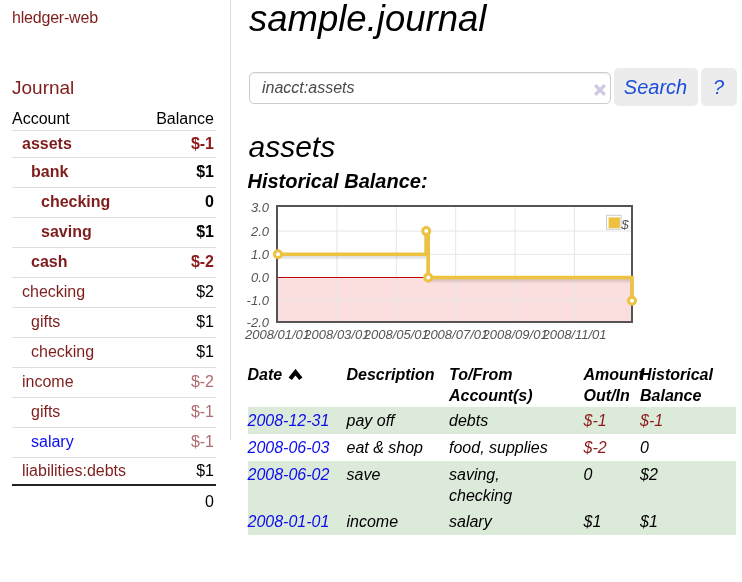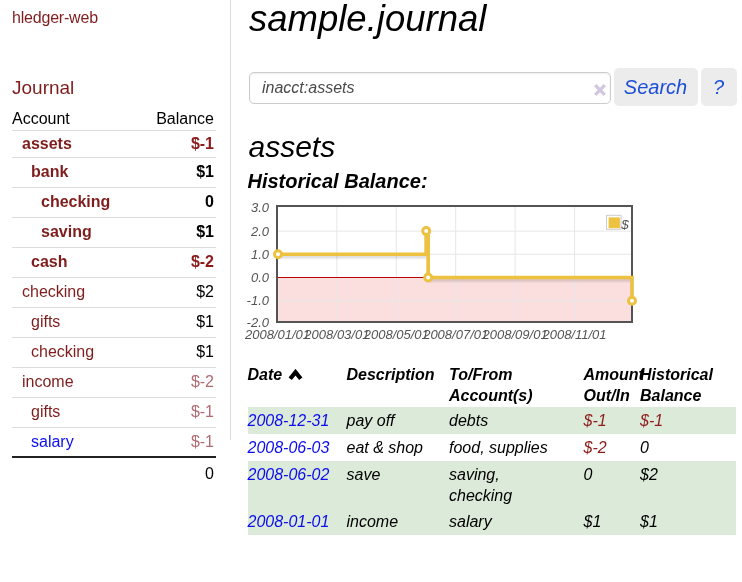--- a/index.html
+++ b/index.html
@@ -108,20 +108,24 @@
           <td class="l1"><a class="purple" href="#">income</a></td>
           <td class="bal rosy">$-2</td>
         </tr>
     <tr>
           <td class="l2"><a class="purple" href="#">gifts</a></td>
           <td class="bal rosy">$-1</td>
         </tr>
     <tr>
           <td class="l2"><a class="blue" href="#">salary</a></td>
           <td class="bal rosy">$-1</td>
+        </tr>
+    <tr class="nb">
+          <td class="l1"><a class="purple" href="#">liabilities:debts</a></td>
+          <td class="bal">$1</td>
         </tr>
     <tr class="tot">
           <td></td>
           <td class="bal">0</td>
         </tr>
   </tbody>
     </table>
 </div>
 
 <div id="main">

